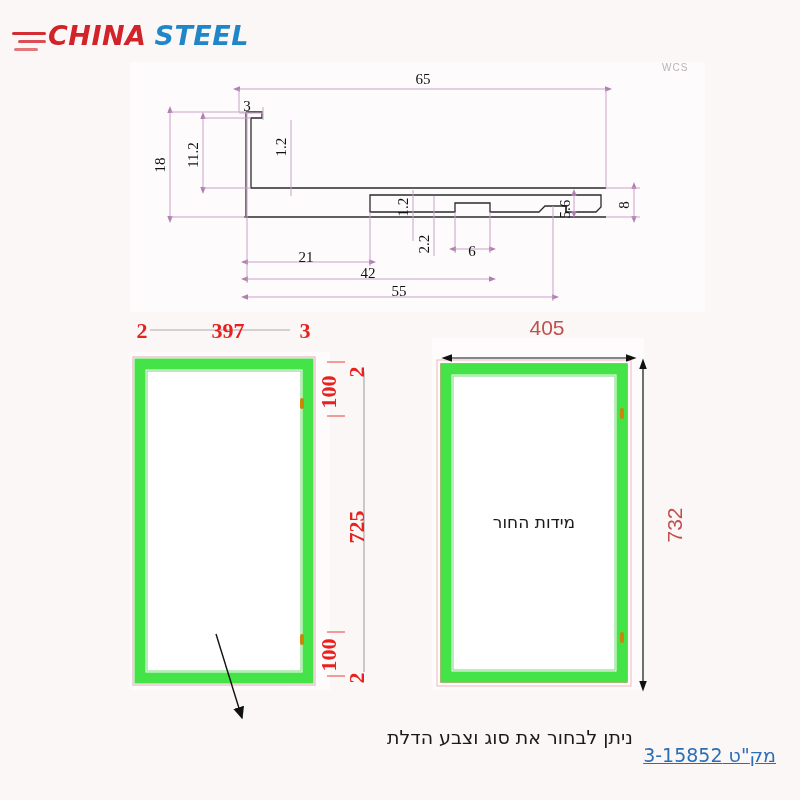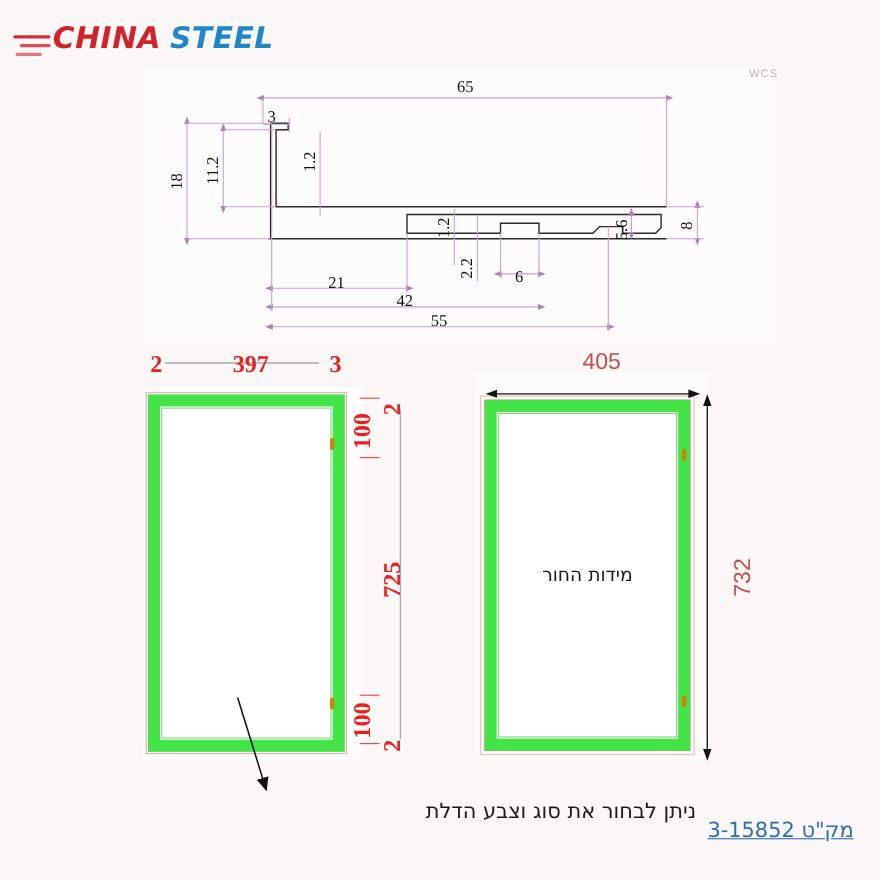--- a/index.html
+++ b/index.html
@@ -28,21 +28,20 @@
   
   .canvas{position:absolute;background:#fdfbfb;}
   #profile-canvas{left:130px;top:62px;width:575px;height:250px;}
   #frame-left-canvas{left:130px;top:352px;width:200px;height:338px;}
   #frame-right-canvas{left:432px;top:338px;width:212px;height:352px;}
 
   .wcs{
     position:absolute;left:662px;top:62px;
     font-size:10px;color:#b9b4b4;letter-spacing:1px;
     font-family:"Liberation Sans",sans-serif;
-    margin-left:19px;
   }
 
   
   svg{position:absolute;left:0;top:0;overflow:visible;}
   #profile-svg{width:800px;height:800px;}
   #frames-svg{width:800px;height:800px;}
 
   .dimtxt{
     font-family:"Liberation Serif", serif;
     font-size:15px;fill:#111;

